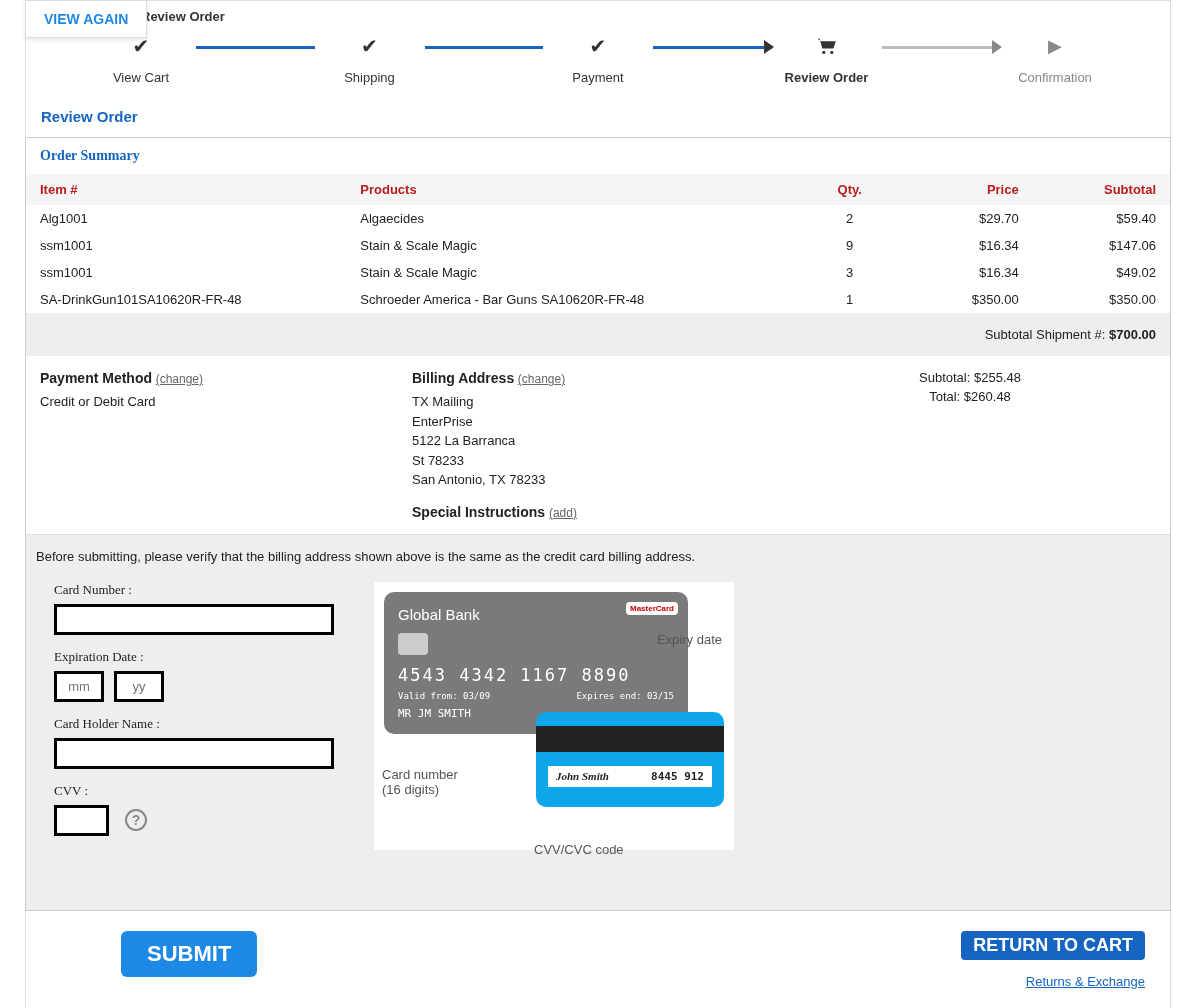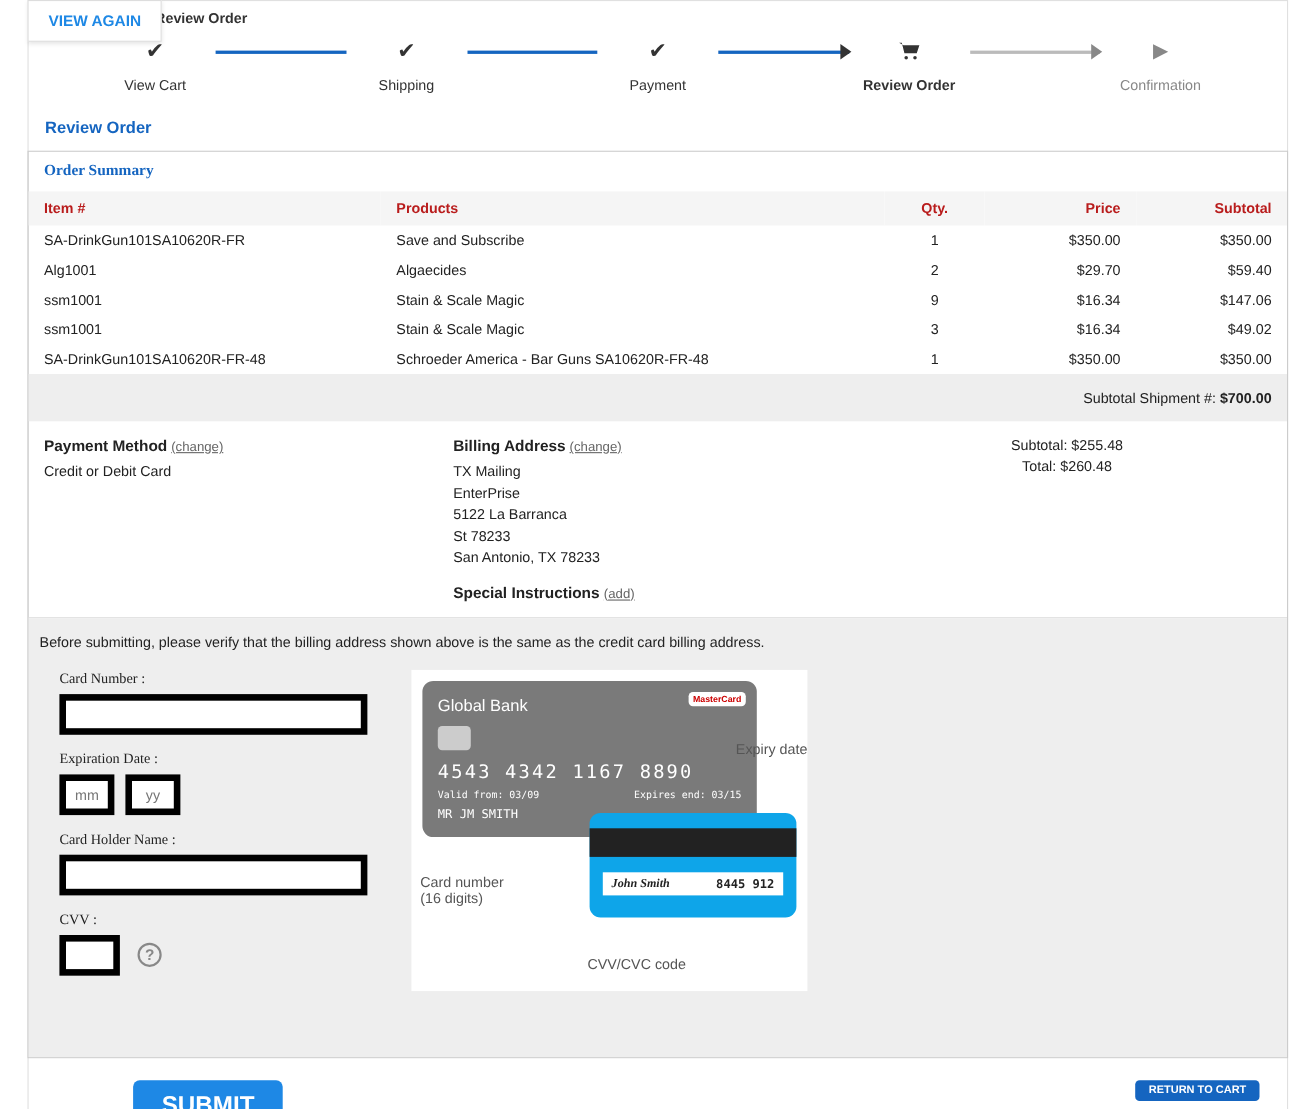--- a/index.html
+++ b/index.html
@@ -44,48 +44,48 @@
 .change-link { font-size:12px; text-decoration:underline; color:#666; cursor:pointer; }
 .info-body { margin-top:6px; font-size:13px; line-height:1.5; }
 .special { font-weight:bold; font-size:14px; margin-top:14px; }
 
 .verify-section { background:#eee; padding:10px 10px 60px 10px; }
 .verify-text { font-size:13px; padding:4px 0 18px 0; }
 .card-form-row { display:flex; gap:40px; }
 .card-form { padding-left:18px; }
 .form-group { margin-bottom:14px; }
 .form-label { font-family:Georgia,serif; font-size:13px; margin-bottom:6px; }
-.text-input { border:6px solid #000000; padding:5px; font-size:13px; }
+.text-input { border:3px solid #000000; padding:5px; font-size:13px; }
 .w-long { width:280px; }
 .w-mm { width:50px; text-align:center; }
 .w-cvv { width:55px; }
 .exp-row { display:flex; gap:10px; align-items:center; }
 .help-icon { display:inline-flex; width:22px; height:22px; border:2px solid #888; border-radius:50%; align-items:center; justify-content:center; color:#888; font-weight:bold; font-size:14px; margin-left:6px; cursor:pointer; }
 
 .card-image-box { width:360px; background:#fff; padding:10px; position:relative; }
 .cc-front { background:#7a7a7a; border-radius:10px; width:304px; padding:14px; color:#fff; position:relative; }
 .cc-bank { font-size:15px; }
 .cc-logo { position:absolute; right:10px; top:10px; background:#fff; border-radius:4px; padding:2px 4px; font-size:8px; color:#c00; font-weight:bold; }
 .cc-chip { width:30px; height:22px; background:#ccc; border-radius:4px; margin:10px 0; }
 .cc-num { font-family:monospace; font-size:17px; letter-spacing:2px; }
 .cc-dates { display:flex; justify-content:space-between; font-size:9px; margin-top:6px; font-family:monospace; }
 .cc-name { font-family:monospace; font-size:11px; margin-top:6px; }
 .cc-back { background:#0ea5e9; border-radius:10px; width:188px; position:absolute; right:10px; top:130px; padding-bottom:20px;font-weight:bold; }
 .cc-stripe { background:#222; height:26px; margin-top:14px; }
 .cc-sig { background:#fff; margin:14px 12px 0 12px; padding:4px 8px; display:flex; justify-content:space-between; align-items:center; font-size:11px; }
 .sig-name { font-style:italic; font-family:cursive; }
 .annot { position:absolute; font-size:13px; color:#555; }
-.annot-expiry { right:0; top:50px; text-align:center;margin-top:14px; }
+.annot-expiry { right:12px; top:50px; text-align:center; }
 .annot-cardnum { left:8px; top:185px; }
 .annot-cvv { left:160px; top:260px; }
 
 .footer-row { display:flex; justify-content:space-between; align-items:flex-start; padding:20px 25px; }
 .submit-btn { background:#1e88e5; color:#fff; font-weight:bold; font-size:22px; padding:10px 26px; border:none; border-radius:6px; cursor:pointer; margin-left:70px; }
 .footer-right { text-align:right; }
-.return-btn { background:#1565c0; color:#fff; font-weight:bold; font-size:10px; padding:4px 12px; border:none; border-radius:4px; cursor:pointer;text-align:right; }
+.return-btn { background:#1565c0; color:#fff; font-weight:bold; font-size:18px; padding:4px 12px; border:none; border-radius:4px; cursor:pointer;text-align:right; }
 .returns-link { color:#1565c0; text-decoration:underline; font-size:13px; display:inline-block; margin-top:14px; cursor:pointer; }
 </style>
 </head>
 <body>
 
 <div class="container">
   <button class="view-again-btn">VIEW AGAIN</button>
 
   <div class="main-panel">
     <div class="top-label">Review Order</div>
@@ -138,27 +138,20 @@
           <tr>
             <th style="width:28%">Item #</th>
             <th style="width:40%">Products</th>
             <th class="qty" style="width:8%">Qty.</th>
             <th class="price" style="width:12%">Price</th>
             <th class="sub" style="width:12%">Subtotal</th>
           </tr>
         </thead>
         <tbody id="summary-body">
             <tr>
-              <td>SA-DrinkGun101SA10620R-FR</td>
-              <td>Save and Subscribe</td>
-              <td class="qty">1</td>
-              <td class="price">$350.00</td>
-              <td class="sub">$350.00</td>
-            </tr>
-            <tr>
               <td>Alg1001</td>
               <td>Algaecides</td>
               <td class="qty">2</td>
               <td class="price">$29.70</td>
               <td class="sub">$59.40</td>
             </tr>
             <tr>
               <td>ssm1001</td>
               <td>Stain &amp; Scale Magic</td>
               <td class="qty">9</td>

